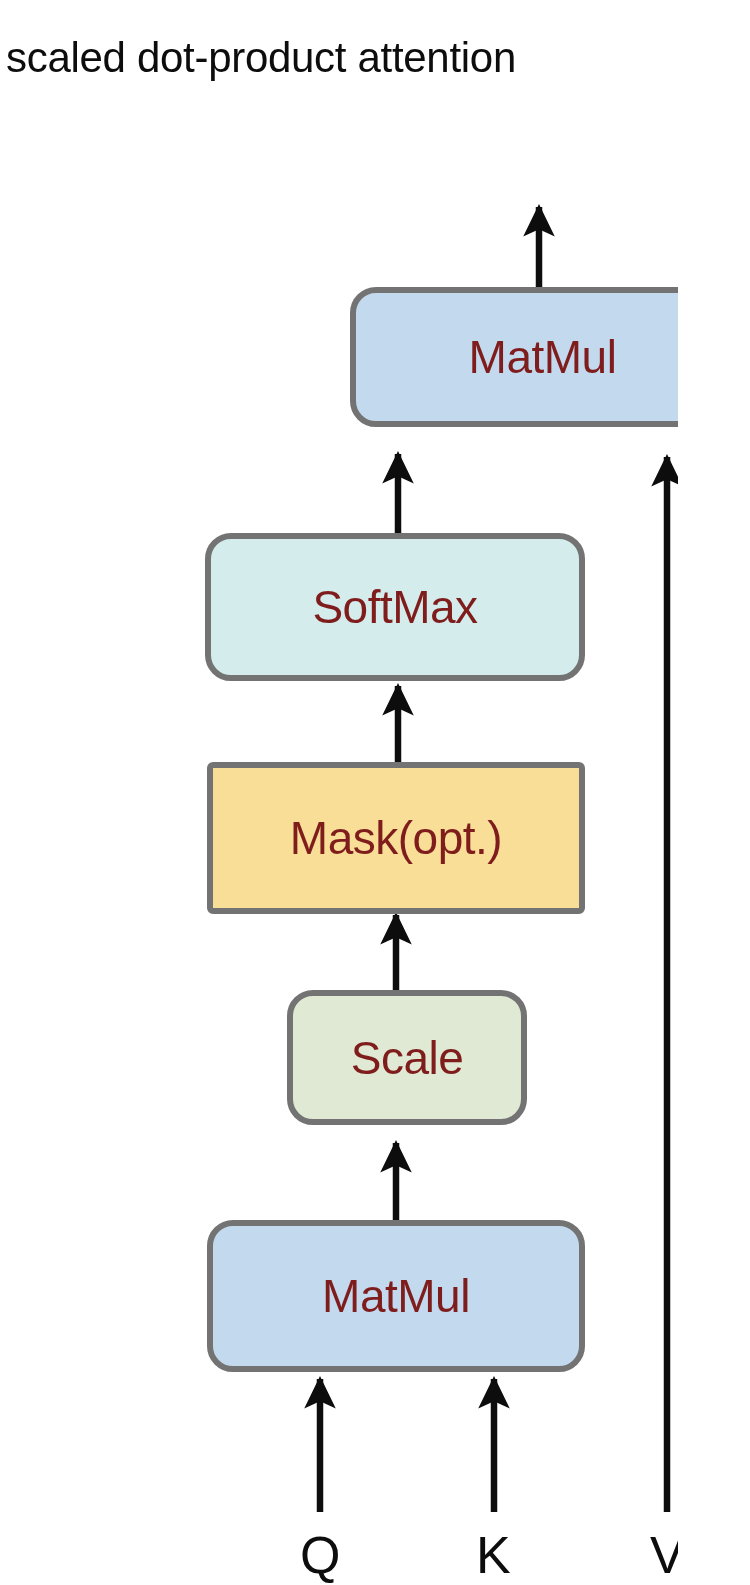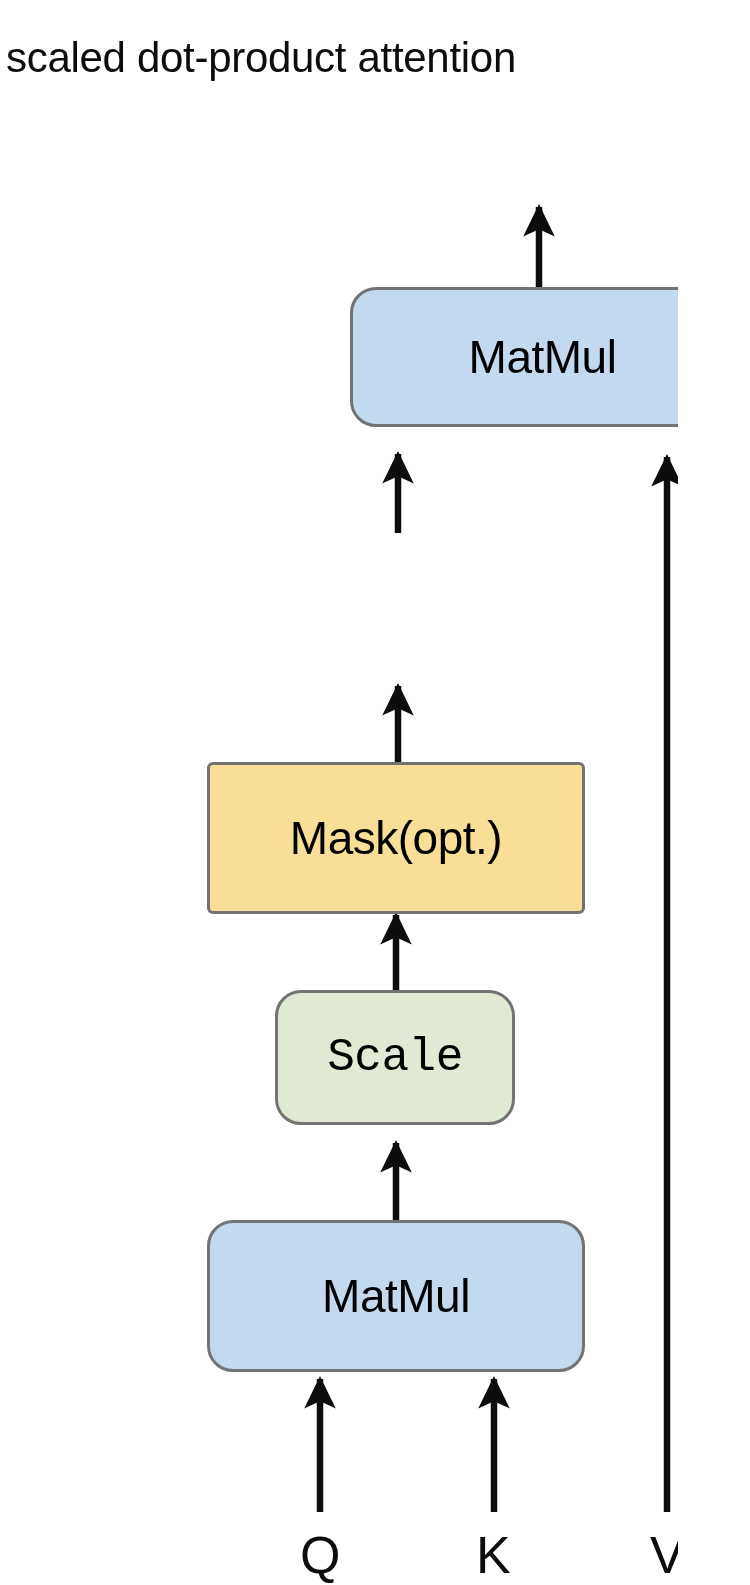--- a/index.html
+++ b/index.html
@@ -25,26 +25,26 @@
     font-size: 42px;
     line-height: 50px;
     color: #0d0d0d;
     letter-spacing: -0.3px;
     white-space: nowrap;
     font-family: "Liberation Sans", sans-serif;
   }
   .node {
     position: absolute;
     box-sizing: border-box;
-    border: 3px solid #737373;
+    border: 6px solid #737373;
     border-radius: 26px;
     display: flex;
     align-items: center;
     justify-content: center;
-    color: #000000;
+    color: #7f1d1d;
     font-size: 46px;
     font-family: "Liberation Sans", sans-serif;
     letter-spacing: -0.5px;
   }
   #node-matmul-top {
     left: 350px;
     top: 258px;
     width: 385px;
     height: 140px;
   }
@@ -55,25 +55,24 @@
     height: 148px;
   }
   #node-mask {
     left: 207px;
     top: 733px;
     width: 378px;
     height: 152px;
     border-radius: 6px;
   }
   #node-scale {
-    left: 275px;
+    left: 287px;
     top: 961px;
     width: 240px;
     height: 135px;
-    font-family: Liberation Mono, monospace;
   }
   #node-matmul-bottom {
     left: 207px;
     top: 1191px;
     width: 378px;
     height: 152px;
   }
   .io-label {
     position: absolute;
     font-size: 52px;
@@ -121,20 +120,23 @@
 
     <line x1="494" y1="1483" x2="494" y2="1350" stroke="#0d0d0d" stroke-width="6.5" marker-end="url(#head)"></line>
 
     <line x1="667" y1="1483" x2="667" y2="428" stroke="#0d0d0d" stroke-width="6.5" marker-end="url(#head)"></line>
   </svg>
 
   <div class="node" id="node-matmul-top" style="background:#c3d9ee">
     <span>MatMul</span>
   </div>
 
+  <div class="node" id="node-softmax" style="background:#d4ecec">
+    <span>SoftMax</span>
+  </div>
 
   <div class="node" id="node-mask" style="background:#f8de97">
     <span>Mask(opt.)</span>
   </div>
 
   <div class="node" id="node-scale" style="background:#e0e9d3">
     <span>Scale</span>
   </div>
 
   <div class="node" id="node-matmul-bottom" style="background:#c3d9ee">

